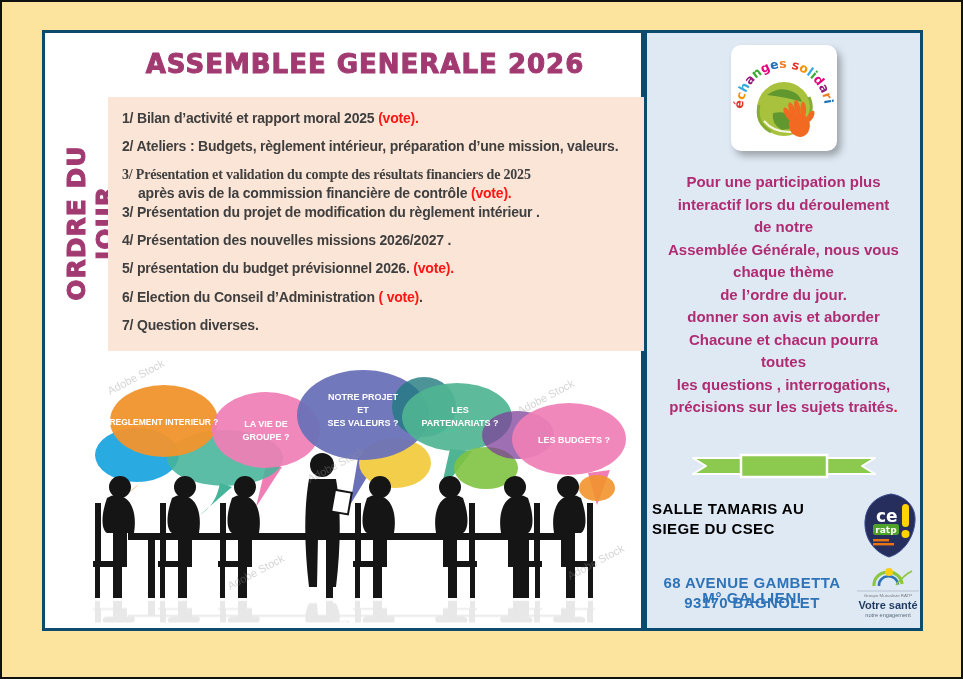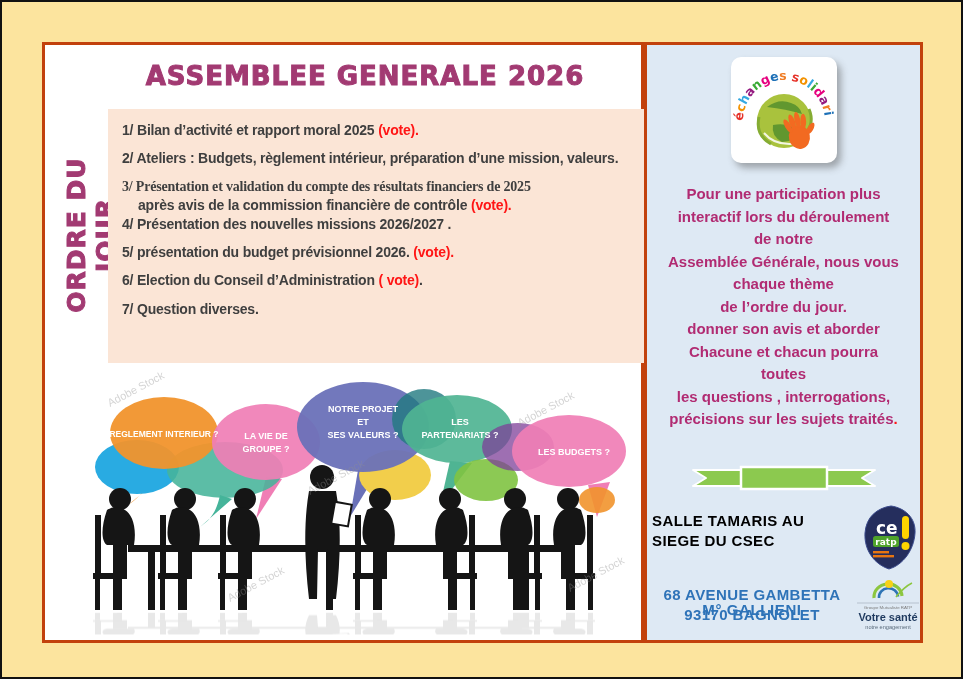--- a/index.html
+++ b/index.html
@@ -1,18 +1,18 @@
 <!DOCTYPE html>
 <html><head>
 <meta charset="utf-8">
 <style>
   html,body{margin:0;padding:0;background:#e8e8e8;}
   .page{position:relative;width:963px;height:679px;background:#FCE49E;border:2px solid #111;box-sizing:border-box;overflow:hidden;font-family:"Liberation Sans",sans-serif;}
 
-  .panel{position:absolute;top:40px;height:601px;border:3px solid #c2410c;box-sizing:border-box;}
+  .panel{position:absolute;top:28px;height:601px;border:3px solid #0c4a6e;box-sizing:border-box;}
   .panel-left{left:40px;width:602px;background:#ffffff;}
   .panel-right{left:642px;width:279px;background:#DEE9F4;}
 
   
   .main-title{position:absolute;left:60px;top:16px;width:520px;text-align:center;
     font-family:"DejaVu Sans",sans-serif;font-weight:bold;font-size:26px;letter-spacing:1px;
     color:#A23A72;-webkit-text-stroke:1px #A23A72;}
   .vertical-title{position:absolute;left:-71px;top:173px;width:210px;height:34px;
     transform:rotate(-90deg);text-align:center;font-family:"DejaVu Sans",sans-serif;
     font-weight:bold;font-size:25px;letter-spacing:1px;color:#A23A72;-webkit-text-stroke:1px #A23A72;}
@@ -49,20 +49,21 @@
 
   <div class="panel panel-left">
     <div class="main-title">ASSEMBLEE GENERALE 2026</div>
     <div class="vertical-title">ORDRE DU JOUR</div>
 
     <div class="agenda-box">
       <p><span>1/ Bilan d’activité et rapport moral 2025 </span><span class="vote">(vote).</span></p>
       <p><span>2/ Ateliers : Budgets, règlement intérieur, préparation d’une mission, valeurs.</span></p>
       <p class="tight"><span>3/ Présentation et validation du compte des résultats financiers de 2025</span></p>
       <p class="cont"><span>après avis de la commission financière de contrôle </span><span class="vote">(vote).</span></p>
+      <p><span>3/ Présentation du projet de modification du règlement intérieur .</span></p>
       <p><span>4/ Présentation des nouvelles missions 2026/2027 .</span></p>
       <p><span>5/ présentation du budget prévisionnel 2026. </span><span class="vote">(vote).</span></p>
       <p><span>6/ Election du Conseil d’Administration </span><span class="vote">( vote)</span><span>.</span></p>
       <p><span>7/ Question diverses.</span></p>
     </div>
 
     <svg class="illustration" viewBox="0 0 542 268" xmlns="http://www.w3.org/2000/svg">
 
       <g>
         <path d="M 64,98 C 60,120 50,130 38,138 L 72,110 Z" fill="#F1932C"></path>

